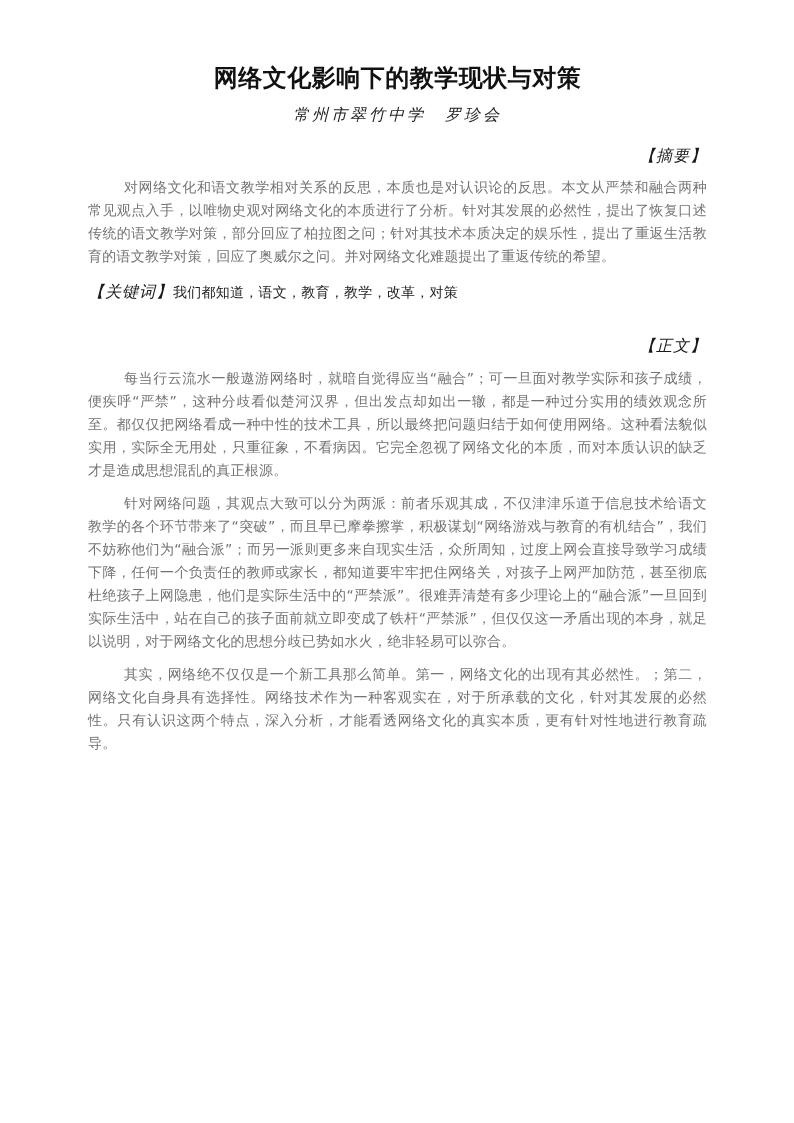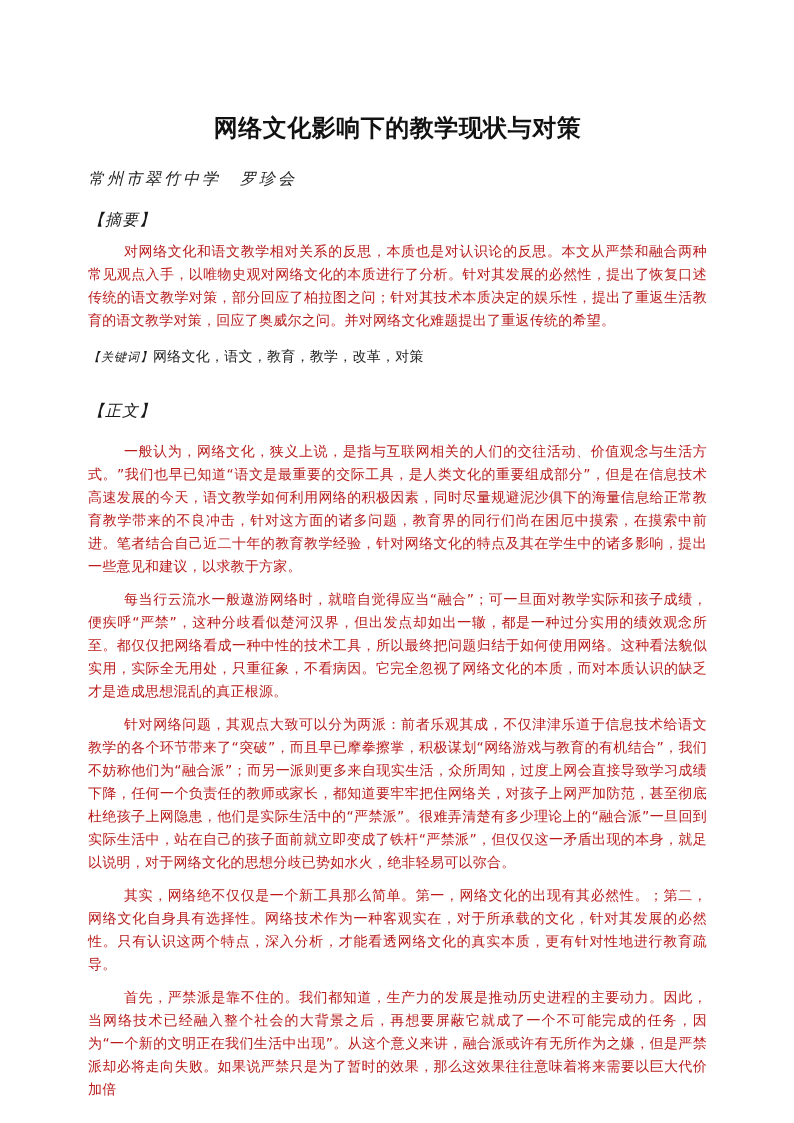--- a/index.html
+++ b/index.html
@@ -13,74 +13,75 @@
     height: 1123px;
     box-sizing: border-box;
     background: #ffffff;
     padding: 0 87px 0 88px;
     overflow: hidden;
     font-family: "DejaVu Sans", sans-serif;
     color: #1c1c1c;
   }
   .doc-title {
     margin: 0;
-    padding-top: 110px;
+    padding-top: 60px;
     font-size: 24px;
     line-height: 36px;
     font-weight: 700;
     text-align: center;
     letter-spacing: 0.5px;
     color: #111111;
   }
   .author-line {
-    margin-top: 22px;
-    text-align: left;
+    margin-top: 8px;
+    text-align: center;
     font-family: "DejaVu Serif", serif;
     font-style: italic;
     font-size: 16px;
     line-height: 22px;
     letter-spacing: 3px;
     color: #222222;
   }
   .section-label {
     margin-top: 18px;
     font-family: "DejaVu Serif", serif;
     font-style: italic;
     font-size: 16px;
     line-height: 23px;
     letter-spacing: 1px;
     color: #1a1a1a;
+    text-align: right;
   }
   .section-label.main-label {
     margin-top: 29px;
   }
   .body-para {
     margin: 9px 0 0 0;
     font-size: 14px;
     line-height: 23px;
     letter-spacing: 0.25px;
     text-align: justify;
     text-indent: 36px;
-    color: #b91c1c;
+    color: #737373;
   }
   .body-para.first-main {
     margin-top: 18px;
   }
   .body-para.follow {
     margin-top: 10px;
   }
   .keywords-line {
     margin-top: 12px;
     line-height: 23px;
     white-space: nowrap;
   }
   .keywords-line .kai-inline {
     font-family: Liberation Mono, monospace;
     font-style: italic;
-    font-size: 12px;
+    font-size: 16px;
     letter-spacing: 1px;
     color: #1a1a1a;
   }
   .keywords-line .kw-text {
     font-size: 14px;
     letter-spacing: 0.25px;
     color: #1c1c1c;
   }
 </style>
 </head>
@@ -90,28 +91,26 @@
 
   <h1 class="doc-title">网络文化影响下的教学现状与对策</h1>
 
   <div class="author-line">常州市翠竹中学　罗珍会</div>
 
   <div class="section-label">【摘要】</div>
 
   <p class="body-para">对网络文化和语文教学相对关系的反思，本质也是对认识论的反思。本文从严禁和融合两种常见观点入手，以唯物史观对网络文化的本质进行了分析。针对其发展的必然性，提出了恢复口述传统的语文教学对策，部分回应了柏拉图之问；针对其技术本质决定的娱乐性，提出了重返生活教育的语文教学对策，回应了奥威尔之问。并对网络文化难题提出了重返传统的希望。</p>
 
   <div class="keywords-line">
-    <span class="kai-inline">【关键词】</span><span class="kw-text">网络文化，语文，教育，教学，改革，对策</span>
+    <span class="kai-inline">【关键词】</span><span class="kw-text">我们都知道，语文，教育，教学，改革，对策</span>
   </div>
 
   <div class="section-label main-label">【正文】</div>
 
-  <p class="body-para first-main">一般认为，网络文化，狭义上说，是指与互联网相关的人们的交往活动、价值观念与生活方式。”我们也早已知道“语文是最重要的交际工具，是人类文化的重要组成部分”，但是在信息技术高速发展的今天，语文教学如何利用网络的积极因素，同时尽量规避泥沙俱下的海量信息给正常教育教学带来的不良冲击，针对这方面的诸多问题，教育界的同行们尚在困厄中摸索，在摸索中前进。笔者结合自己近二十年的教育教学经验，针对网络文化的特点及其在学生中的诸多影响，提出一些意见和建议，以求教于方家。</p>
 
   <p class="body-para follow">每当行云流水一般遨游网络时，就暗自觉得应当“融合”；可一旦面对教学实际和孩子成绩，便疾呼“严禁”，这种分歧看似楚河汉界，但出发点却如出一辙，都是一种过分实用的绩效观念所至。都仅仅把网络看成一种中性的技术工具，所以最终把问题归结于如何使用网络。这种看法貌似实用，实际全无用处，只重征象，不看病因。它完全忽视了网络文化的本质，而对本质认识的缺乏才是造成思想混乱的真正根源。</p>
 
   <p class="body-para follow">针对网络问题，其观点大致可以分为两派：前者乐观其成，不仅津津乐道于信息技术给语文教学的各个环节带来了“突破”，而且早已摩拳擦掌，积极谋划“网络游戏与教育的有机结合”，我们不妨称他们为“融合派”；而另一派则更多来自现实生活，众所周知，过度上网会直接导致学习成绩下降，任何一个负责任的教师或家长，都知道要牢牢把住网络关，对孩子上网严加防范，甚至彻底杜绝孩子上网隐患，他们是实际生活中的“严禁派”。很难弄清楚有多少理论上的“融合派”一旦回到实际生活中，站在自己的孩子面前就立即变成了铁杆“严禁派”，但仅仅这一矛盾出现的本身，就足以说明，对于网络文化的思想分歧已势如水火，绝非轻易可以弥合。</p>
 
   <p class="body-para follow">其实，网络绝不仅仅是一个新工具那么简单。第一，网络文化的出现有其必然性。；第二，网络文化自身具有选择性。网络技术作为一种客观实在，对于所承载的文化，针对其发展的必然性。只有认识这两个特点，深入分析，才能看透网络文化的真实本质，更有针对性地进行教育疏导。</p>
 
-  <p class="body-para follow">首先，严禁派是靠不住的。我们都知道，生产力的发展是推动历史进程的主要动力。因此，当网络技术已经融入整个社会的大背景之后，再想要屏蔽它就成了一个不可能完成的任务，因为“一个新的文明正在我们生活中出现”。从这个意义来讲，融合派或许有无所作为之嫌，但是严禁派却必将走向失败。如果说严禁只是为了暂时的效果，那么这效果往往意味着将来需要以巨大代价加倍</p>
 
 </div>
 
 </body></html>

